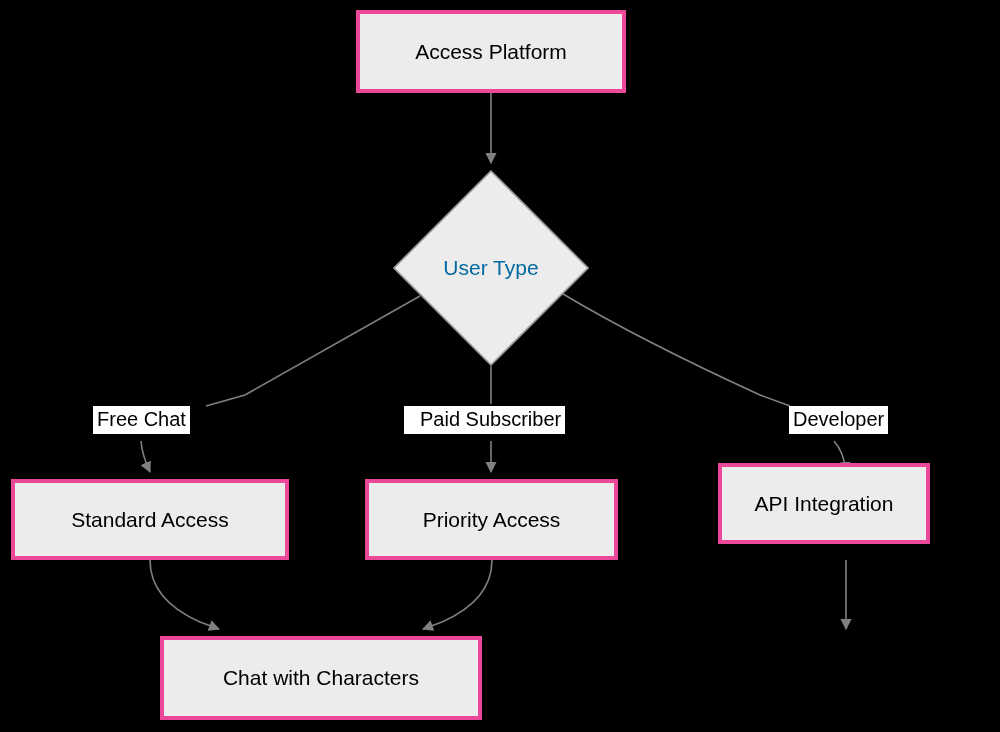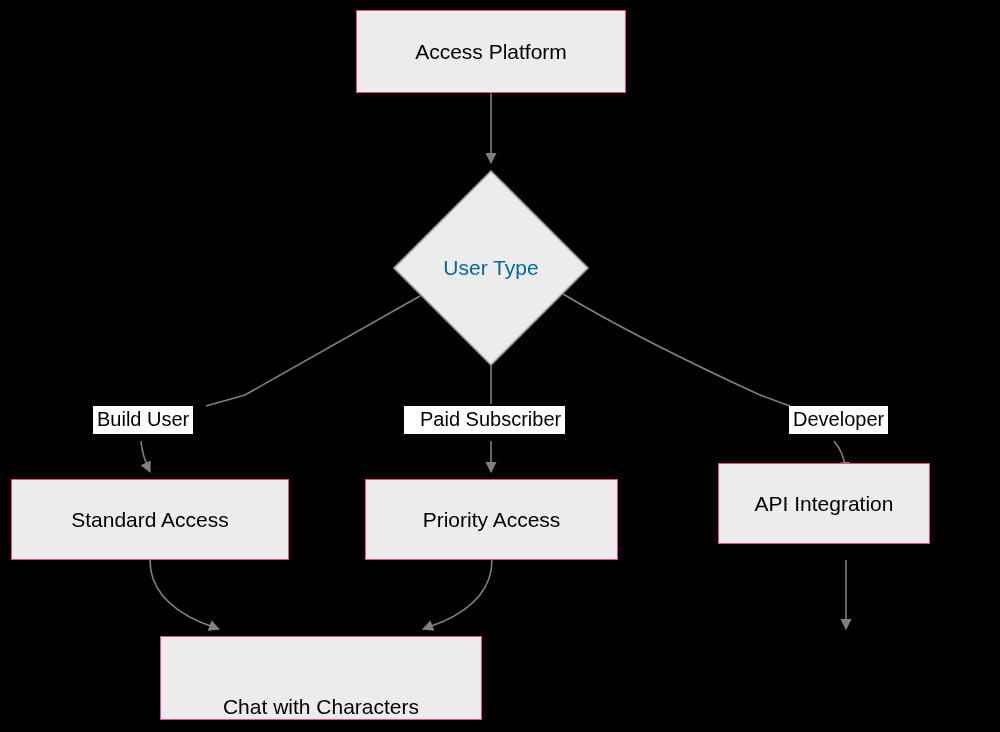--- a/index.html
+++ b/index.html
@@ -19,21 +19,21 @@
     position: absolute;
     left: 0;
     top: 0;
     width: 1000px;
     height: 732px;
   }
   .node {
     position: absolute;
     box-sizing: border-box;
     background: #ececec;
-    border: 1px solid #ec4899;
+    border: 4px solid #ec4899;
     display: flex;
     align-items: center;
     justify-content: center;
     color: #000000;
     font-size: 21px;
     font-family: "Liberation Sans", sans-serif;
     white-space: nowrap;
     z-index: 3;
   }
   .diamond-wrap {
@@ -117,27 +117,27 @@
   </div>
 
   <div class="node" style="left:365px; top:479px; width:253px; height:81px;">
     <span>Priority Access</span>
   </div>
 
   <div class="node" style="left:718px; top:463px; width:212px; height:81px;">
     <span>API Integration</span>
   </div>
 
-  <div class="node" style="left:160px; top:636px; width:322px; height:84px;align-items:flex-end;">
+  <div class="node" style="left:160px; top:636px; width:322px; height:84px;">
     <span>Chat with Characters</span>
   </div>
 
 
   <div class="edge-label" style="left:93px; top:406px;">
-    <span>Build User</span>
+    <span>Free Chat</span>
   </div>
 
   <div class="edge-label" style="left:404px; top:406px;padding-left:16px;">
     <span>Paid Subscriber</span>
   </div>
 
   <div class="edge-label" style="left:789px; top:406px;">
     <span>Developer</span>
   </div>
 

